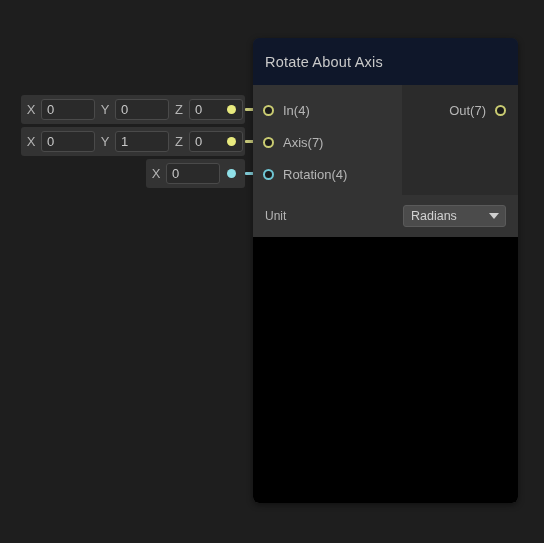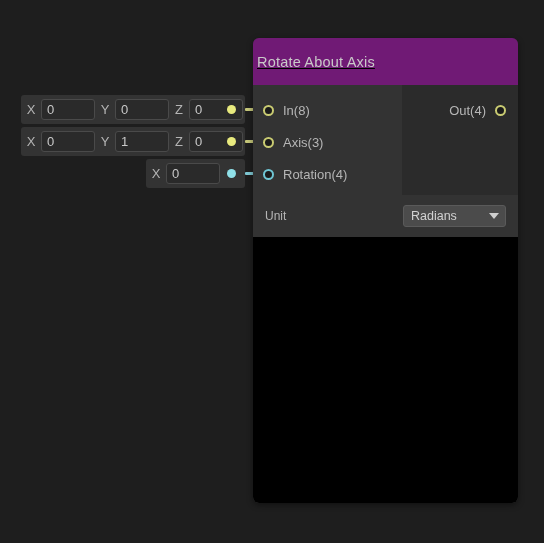--- a/index.html
+++ b/index.html
@@ -69,25 +69,24 @@
     position: absolute;
     left: 253px; top: 38px;
     width: 265px; height: 465px;
     background: #2b2b2b;
     border-radius: 6px;
     overflow: hidden;
     box-shadow: 0 2px 6px rgba(0,0,0,0.45);
   }
   .node-header {
     height: 47px;
-    background: #701a75;
-    display: flex;
-    align-items: center;
-    padding-left: 4px;
-    text-decoration: underline;
+    background: #0f172a;
+    display: flex;
+    align-items: center;
+    padding-left: 12px;
   }
   .node-title {
     color: #c9c9c9;
     font-size: 14.5px;
     letter-spacing: .2px;
     user-select: none;
   }
 
   .ports {
     display: flex;
@@ -220,35 +219,35 @@
 
     <div class="node-header">
       <span class="node-title">Rotate About Axis</span>
     </div>
 
     <div class="ports">
 
       <div class="ports-left">
         <div class="port-row">
           <span class="port-ring"></span>
-          <span class="port-label">In(8)</span>
+          <span class="port-label">In(4)</span>
         </div>
         <div class="port-row">
           <span class="port-ring"></span>
-          <span class="port-label">Axis(3)</span>
+          <span class="port-label">Axis(7)</span>
         </div>
         <div class="port-row">
           <span class="port-ring ring-cyan"></span>
           <span class="port-label">Rotation(4)</span>
         </div>
       </div>
 
       <div class="ports-right">
         <div class="port-row-out">
-          <span class="port-label-out">Out(4)</span>
+          <span class="port-label-out">Out(7)</span>
           <span class="port-ring"></span>
         </div>
       </div>
 
     </div>
 
     <div class="unit-row">
       <span class="unit-label">Unit</span>
       <div class="dropdown">
         <span class="dropdown-value">Radians</span>

